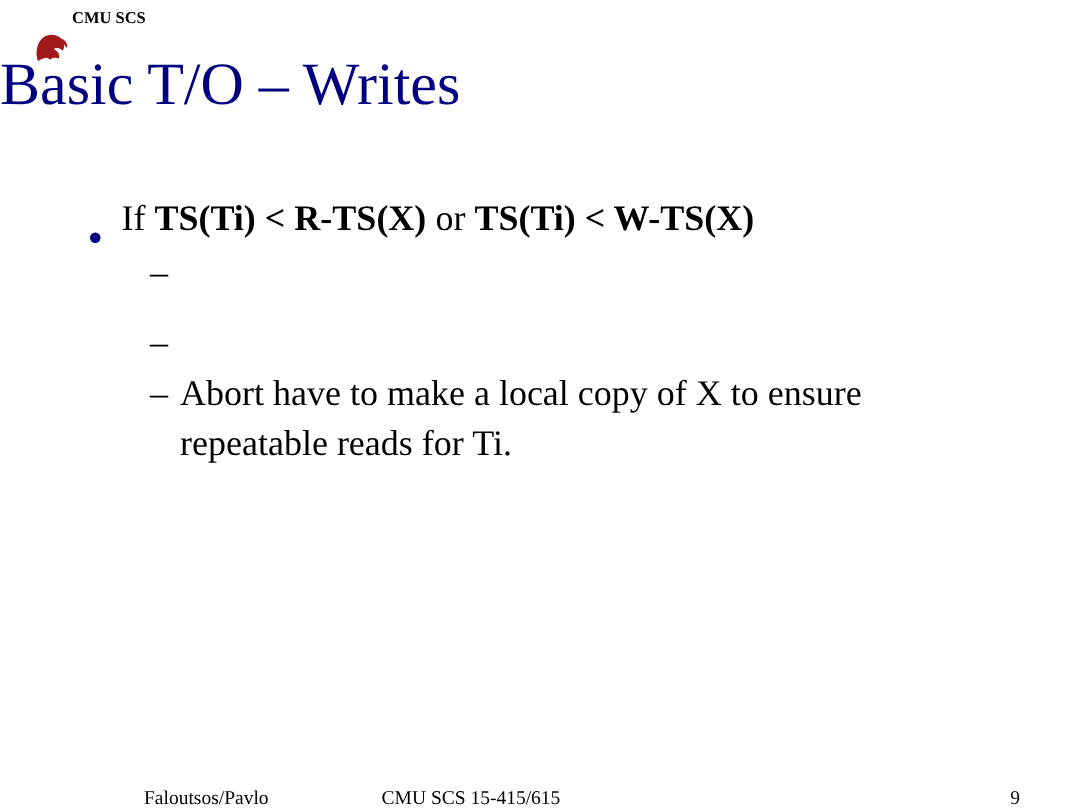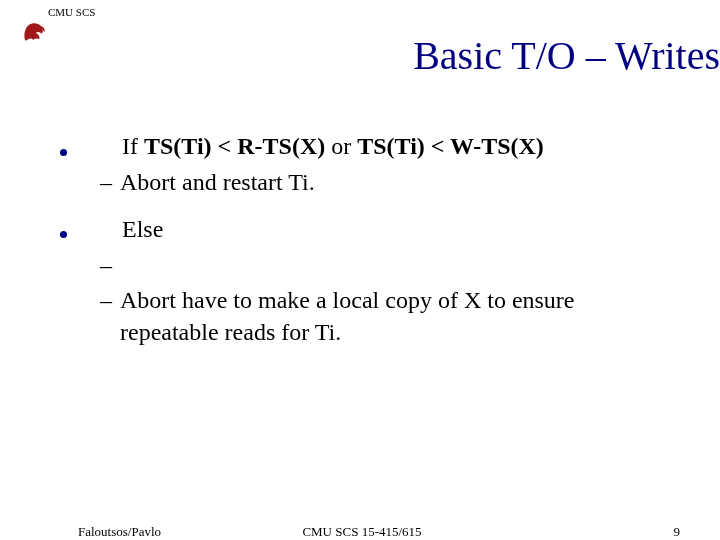--- a/index.html
+++ b/index.html
@@ -10,53 +10,52 @@
     font-family: "Times New Roman", Times, serif;
     background: #ffffff;
     color: #000;
     position: relative;
   }
   .header {
     position: absolute;
     top: 6px;
     left: 48px;
     font-size: 11px;
-    font-weight: normal;
+    font-weight: bold;
     font-family: "Times New Roman", Times, serif;
   }
   .logo {
     position: absolute;
     top: 18px;
     left: 20px;
     width: 28px;
     height: 28px;
   }
   .title {
     position: absolute;
     top: 32px;
     left: 0;
     width: 720px;
-    text-align: right;
+    text-align: left;
     font-size: 40px;
     color: #000080;
     font-family: "Times New Roman", Times, serif;
   }
   .content {
     position: absolute;
     top: 130px;
     left: 60px;
     right: 50px;
     font-size: 24px;
     line-height: 1.35;
   }
   .bullet-row {
     display: flex;
-    align-items: center;
+    align-items: flex-end;
     margin-bottom: 4px;
-    gap: 41px;
   }
   .bullet-dot {
     width: 7px;
     height: 7px;
     background: #000080;
     border-radius: 50%;
     margin-top: 12px;
     margin-right: 14px;
     flex-shrink: 0;
   }
@@ -70,22 +69,22 @@
     margin-right: 8px;
   }
   .footer {
     position: absolute;
     bottom: 16px;
     left: 0;
     width: 720px;
     font-size: 13px;
     font-family: "Times New Roman", Times, serif;
   }
-  .footer-left { position: absolute; left: 78px; font-family: Liberation Serif, serif; }
-  .footer-center { position: absolute; left: 0; width: 628px; text-align: center; padding-left: 48px; }
+  .footer-left { position: absolute; left: 96px; font-family: Liberation Serif, serif; }
+  .footer-center { position: absolute; left: 0; width: 628px; text-align: center; }
   .footer-right { position: absolute; right: 40px; }
   b { font-weight: bold; }
 </style>
 </head>
 <body>
 
 <div class="header">CMU SCS</div>
 
 <div class="logo">
 <svg viewBox="0 0 32 32" width="28" height="28">
@@ -99,29 +98,24 @@
 <div class="content">
 
   <div class="bullet-row">
     <div class="bullet-dot"></div>
     <div>
       <span>If </span><b>TS(Ti) &lt; R-TS(X)</b><span> or </span><b>TS(Ti) &lt; W-TS(X)</b>
     </div>
   </div>
   <div class="sub-row">
     <span class="sub-dash">–</span>
-    <span>Abort and restart Ti.</span>
   </div>
 
   <div style="height:12px"></div>
 
-  <div class="bullet-row">
-    <div class="bullet-dot"></div>
-    <div>Else</div>
-  </div>
   <div class="sub-row">
     <span class="sub-dash">–</span>
   </div>
   <div class="sub-row">
     <span class="sub-dash">–</span>
     <span>Abort have to make a local copy of X to ensure repeatable reads for Ti.</span>
   </div>
 
 </div>
 

